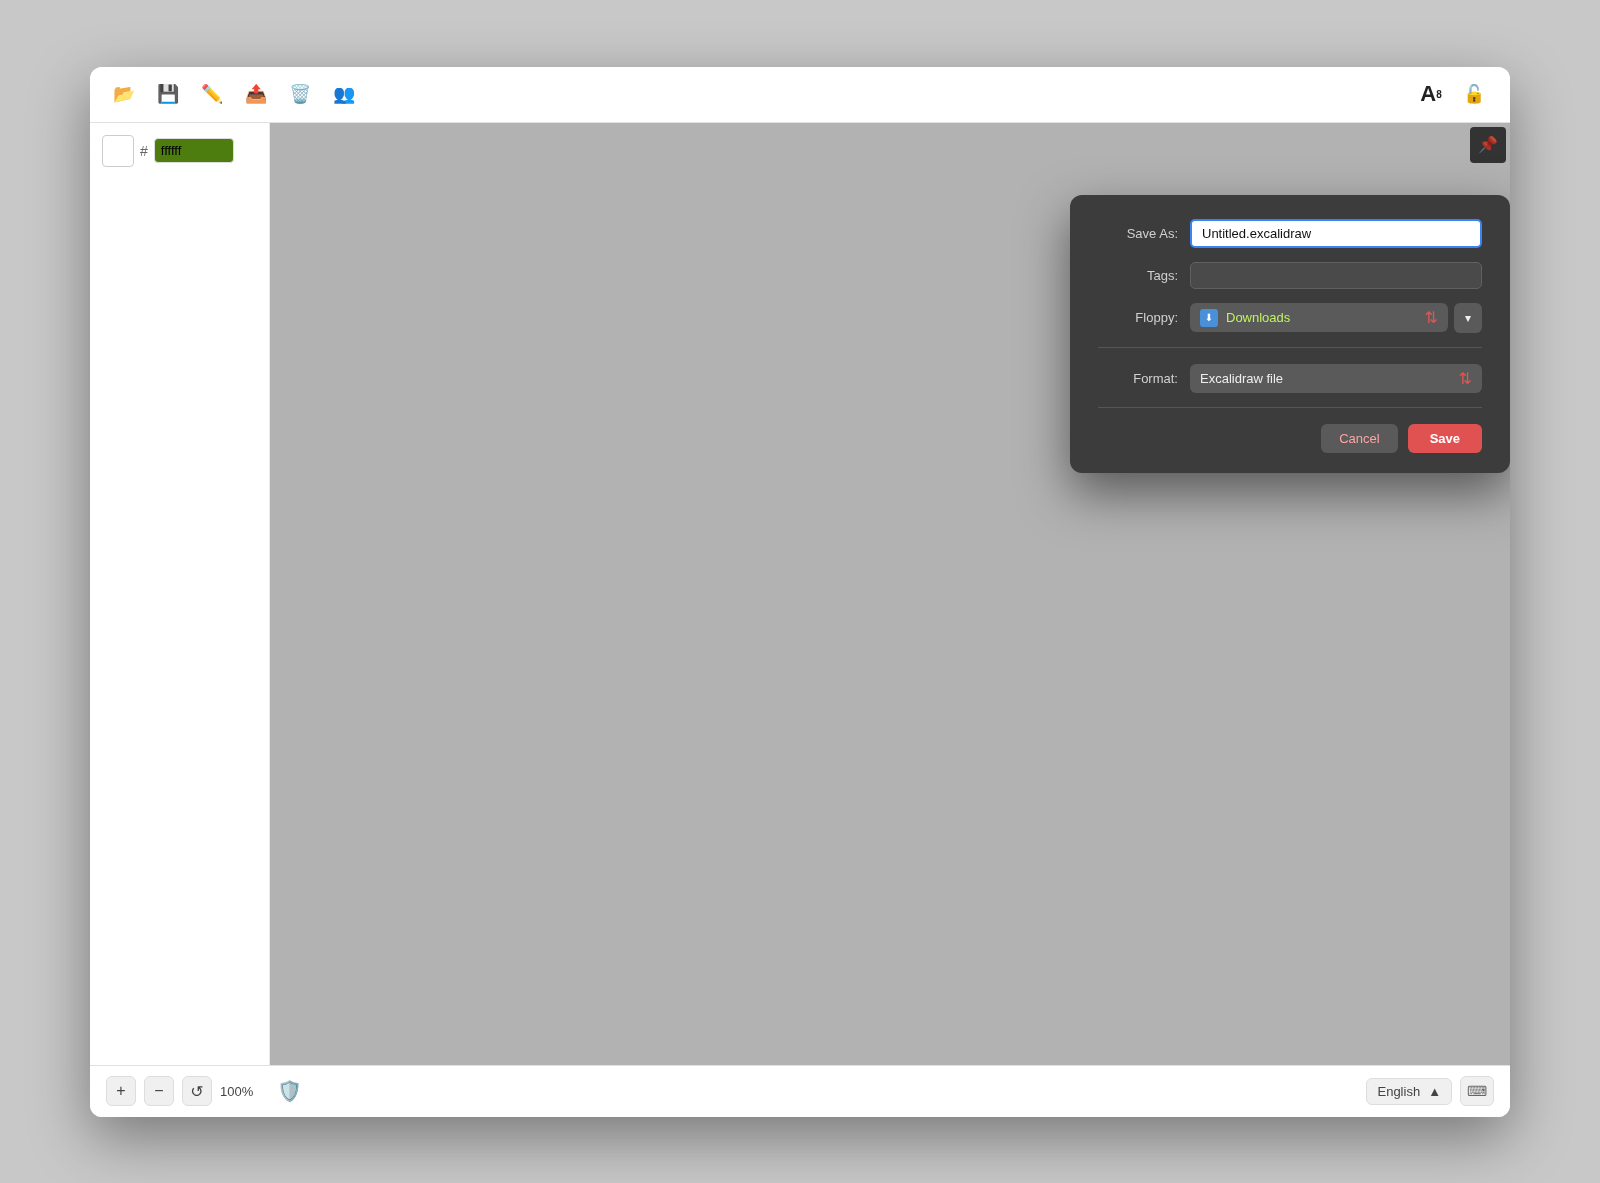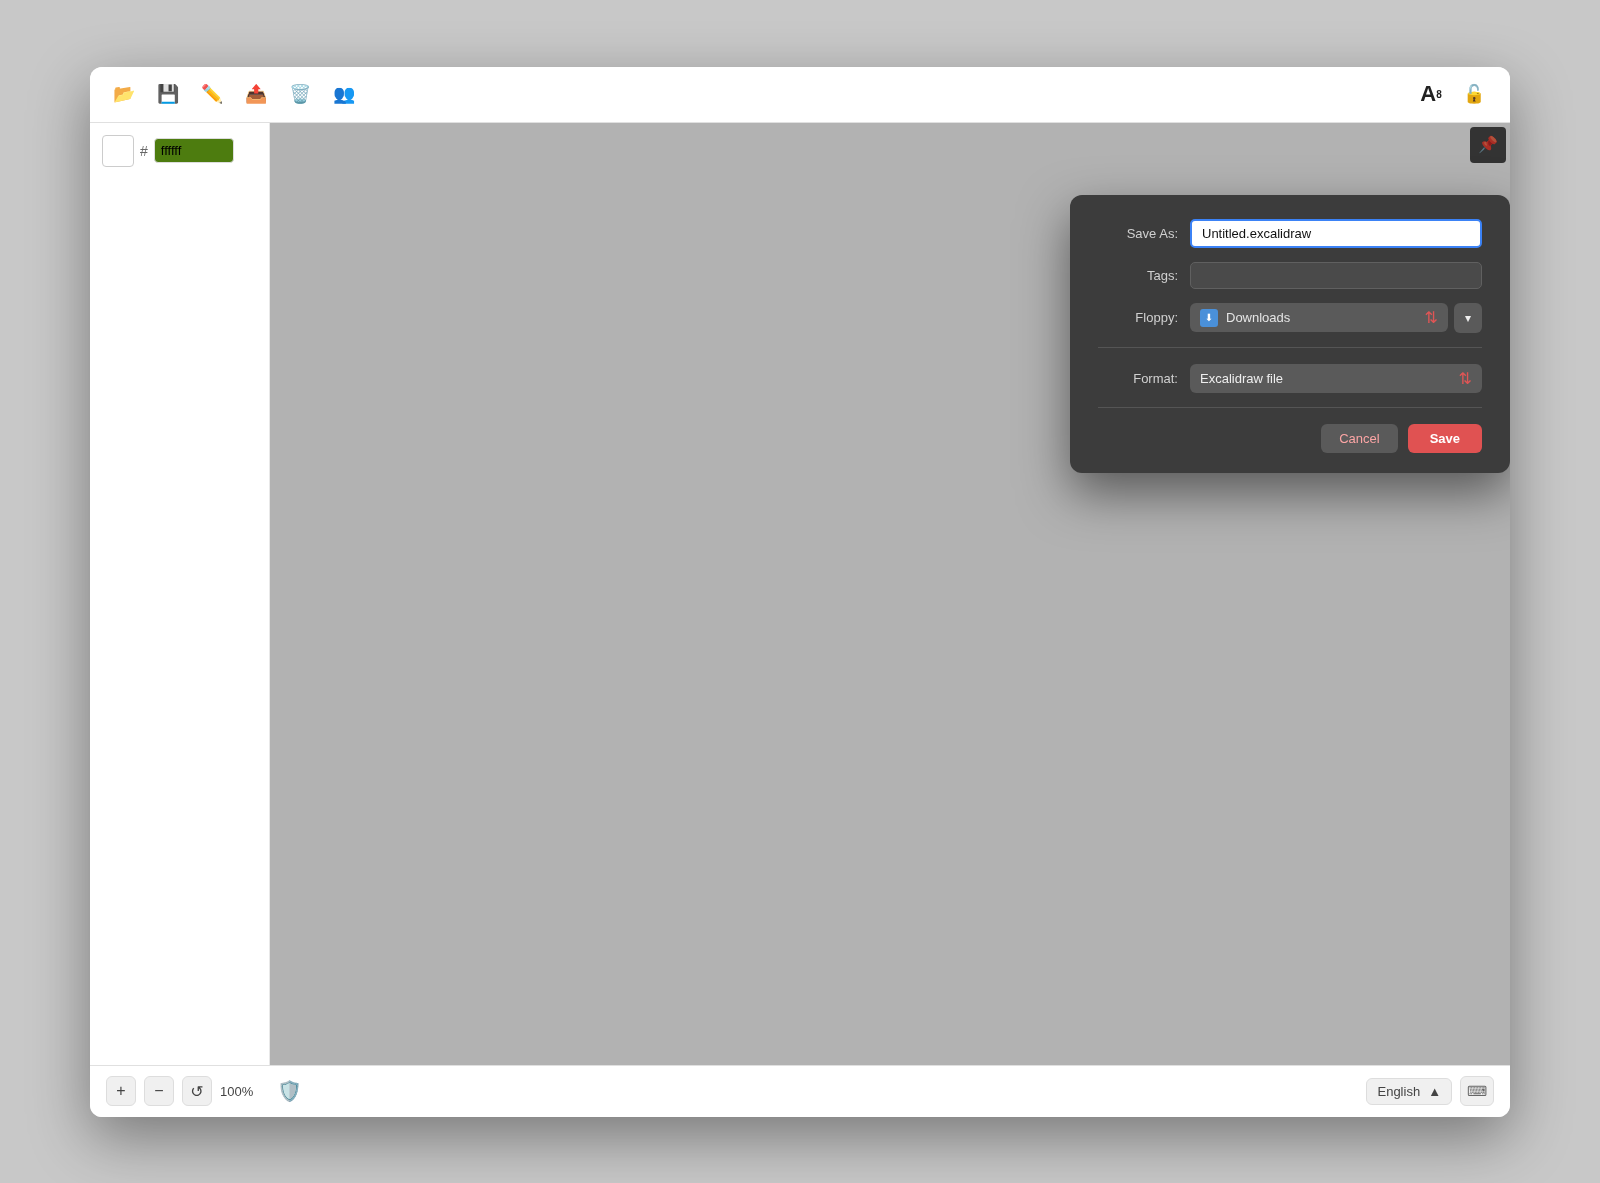--- a/index.html
+++ b/index.html
@@ -256,21 +256,21 @@
       display: flex;
       align-items: center;
       justify-content: center;
       font-size: 10px;
       color: white;
       flex-shrink: 0;
     }
 
     .where-select-text {
       flex: 1;
-      color: #e5e5e5;
+      color: #bef264;
       font-size: 13px;
     }
 
     .where-arrows {
       color: #e05555;
       font-size: 16px;
     }
 
     .where-expand {
       background: #5a5a5a;

